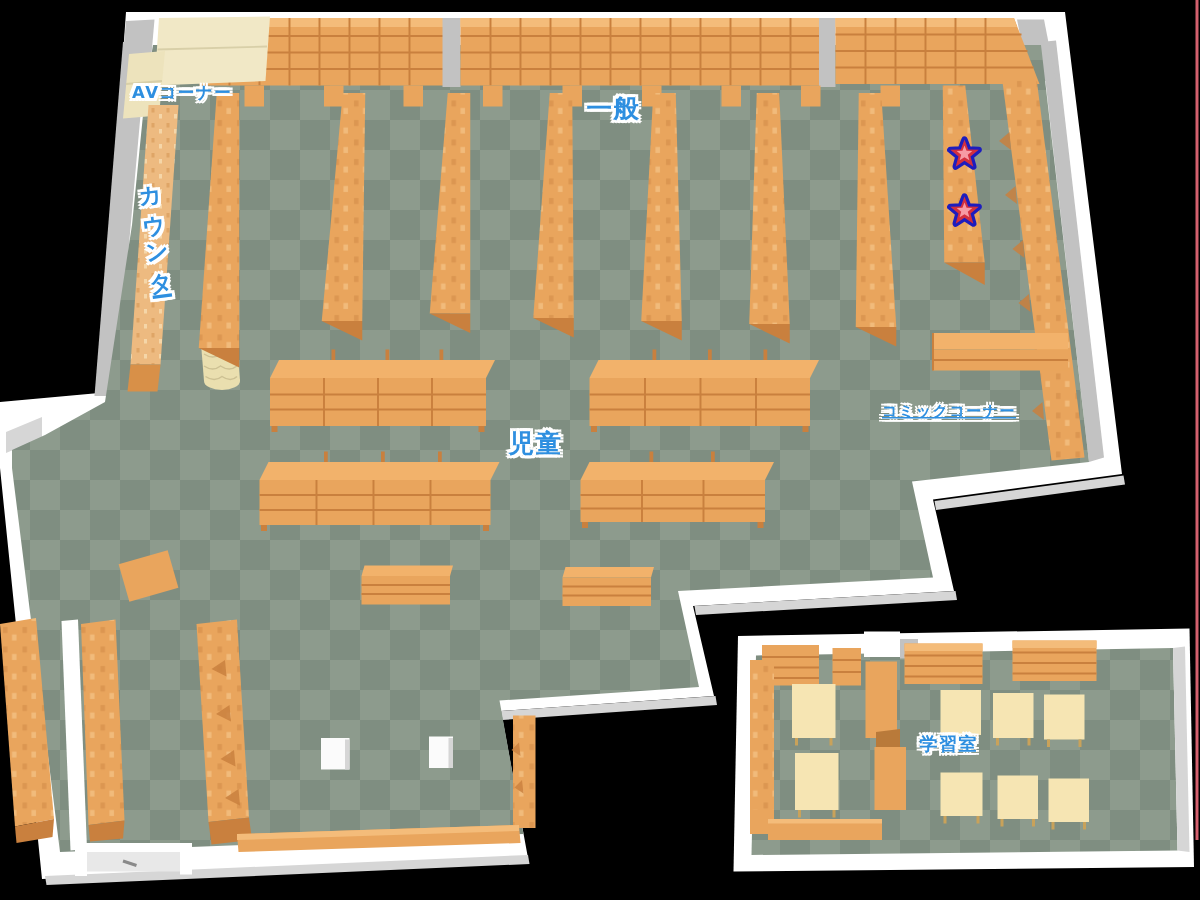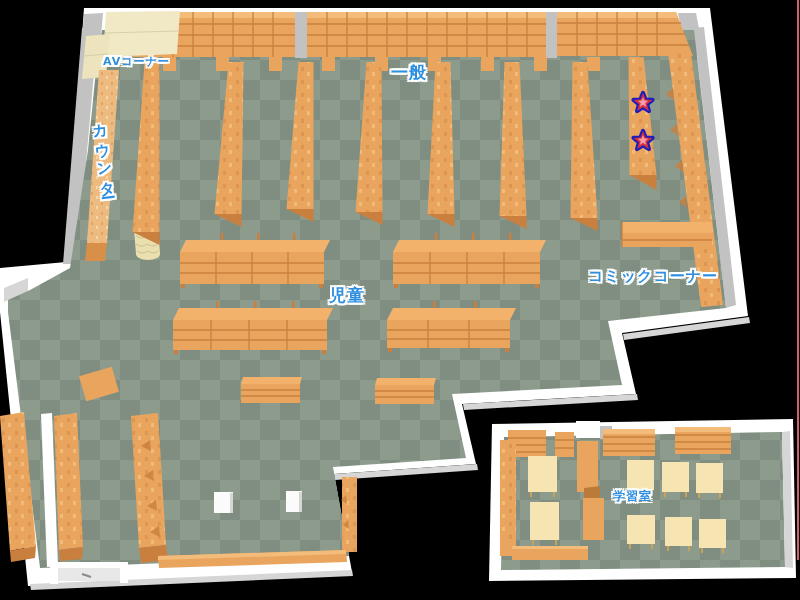--- a/index.html
+++ b/index.html
@@ -31,26 +31,26 @@
   .cyl{fill:#EADFAF}.cylTop{fill:#F2EAC4}
   .cylLn{stroke:#CDC193;stroke-width:1;fill:none}
   .starBody{fill:var(--star-fill,#D3303E);stroke:var(--star-outline,#1D1DBE);
             stroke-width:4.2;stroke-linejoin:round;paint-order:stroke}
   .starCore{fill:var(--star-inner,#F79BA4)}
   
   .map-label{position:absolute;color:var(--label-blue,#2E8FE0);font-weight:bold;
     white-space:nowrap;letter-spacing:1px;z-index:5;
     text-shadow:-2px -2px 0 #fff,2px -2px 0 #fff,-2px 2px 0 #fff,2px 2px 0 #fff,
                 -2px 0 0 #fff,2px 0 0 #fff,0 -2px 0 #fff,0 2px 0 #fff;}
-  #lbl-av{left:88px;top:54px;font-size:11px;margin-left:15px;}
+  #lbl-av{left:88px;top:54px;font-size:11px;}
   #lbl-general{left:391px;top:61px;font-size:17px;}
   #lbl-counter{left:88px;top:114px;font-size:15px;writing-mode:vertical-rl;
                letter-spacing:2px;transform:rotate(-7deg);transform-origin:top center;}
-  #lbl-children{left:329px;top:284px;font-size:17px;}
-  #lbl-comic{left:588px;top:267px;font-size:15px;}
+  #lbl-children{left:339px;top:284px;font-size:17px;}
+  #lbl-comic{left:588px;top:267px;font-size:10px;text-decoration:underline;}
   #lbl-study{left:613px;top:488px;font-size:12px;}
   #edge-line{position:absolute;right:1px;top:0;width:2px;height:560px;
              background:var(--edge-line,#D4606E);z-index:6;}
 </style>
 </head>
 <body>
 
 <div id="stage">
 <svg width="800" height="600" viewBox="0 0 800 600">
   <defs>

